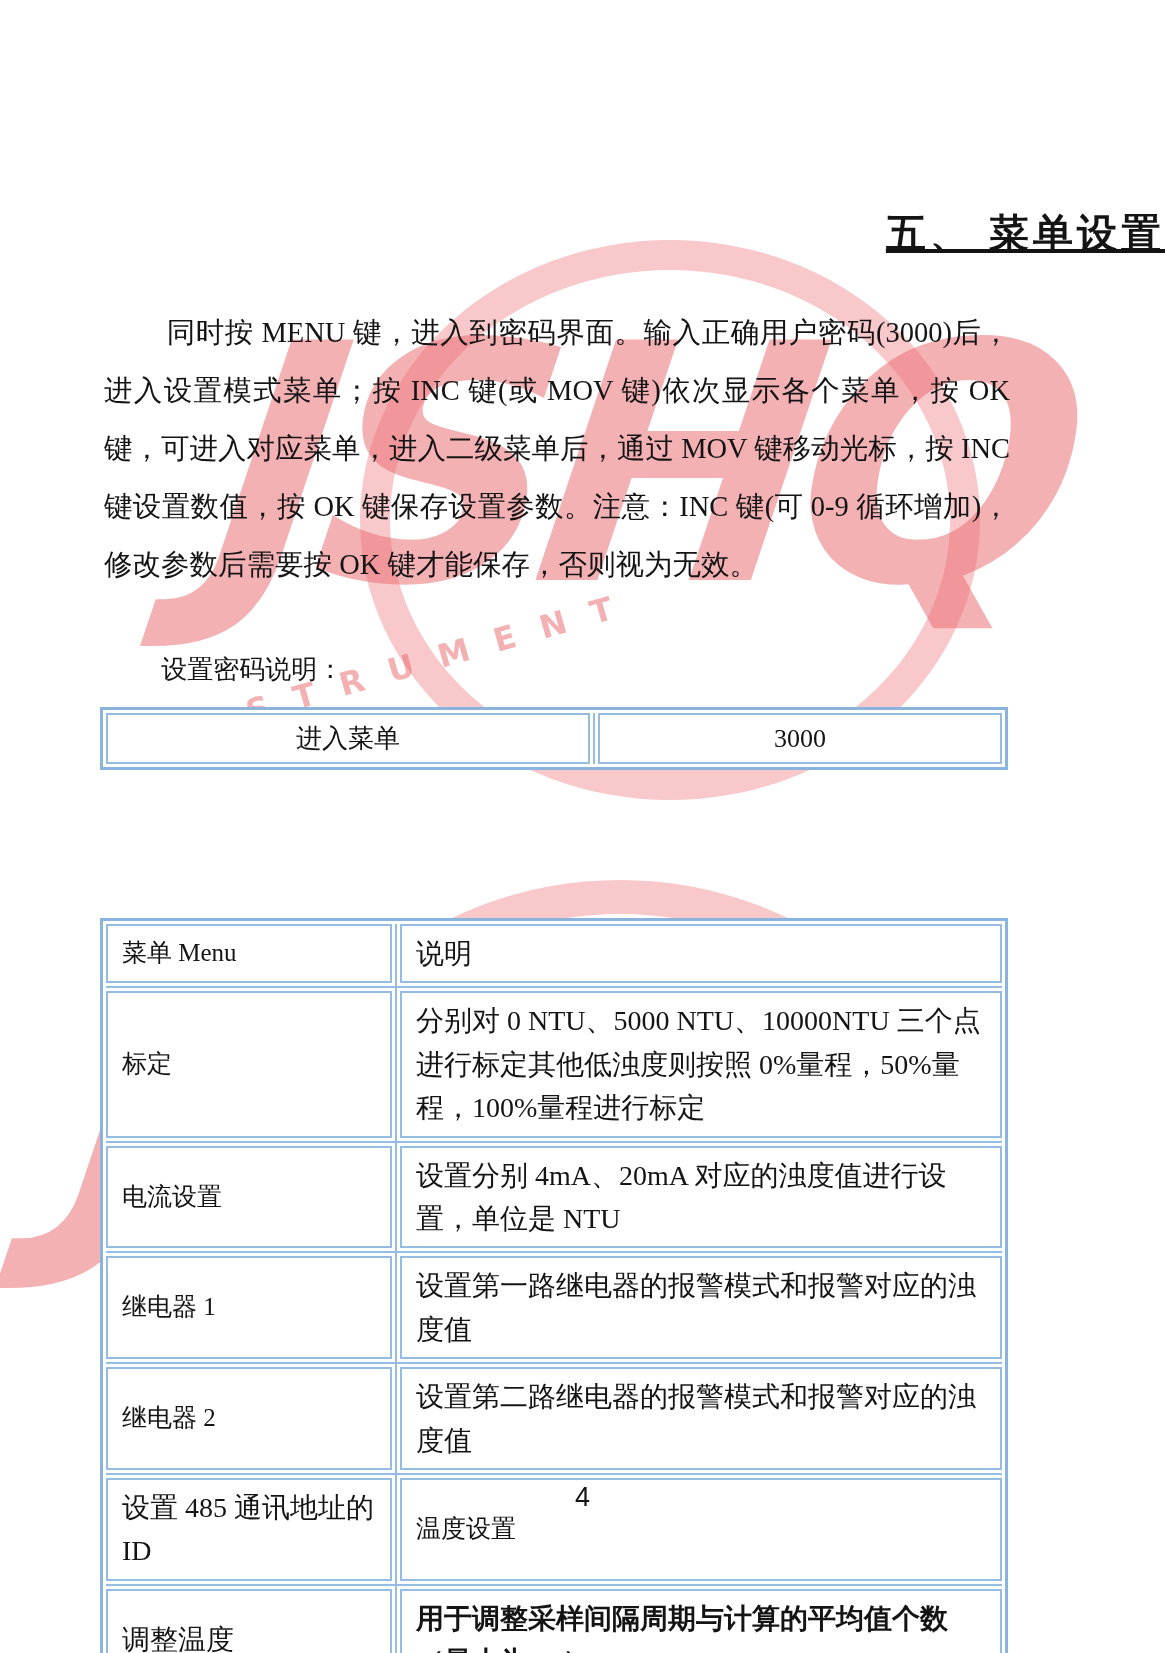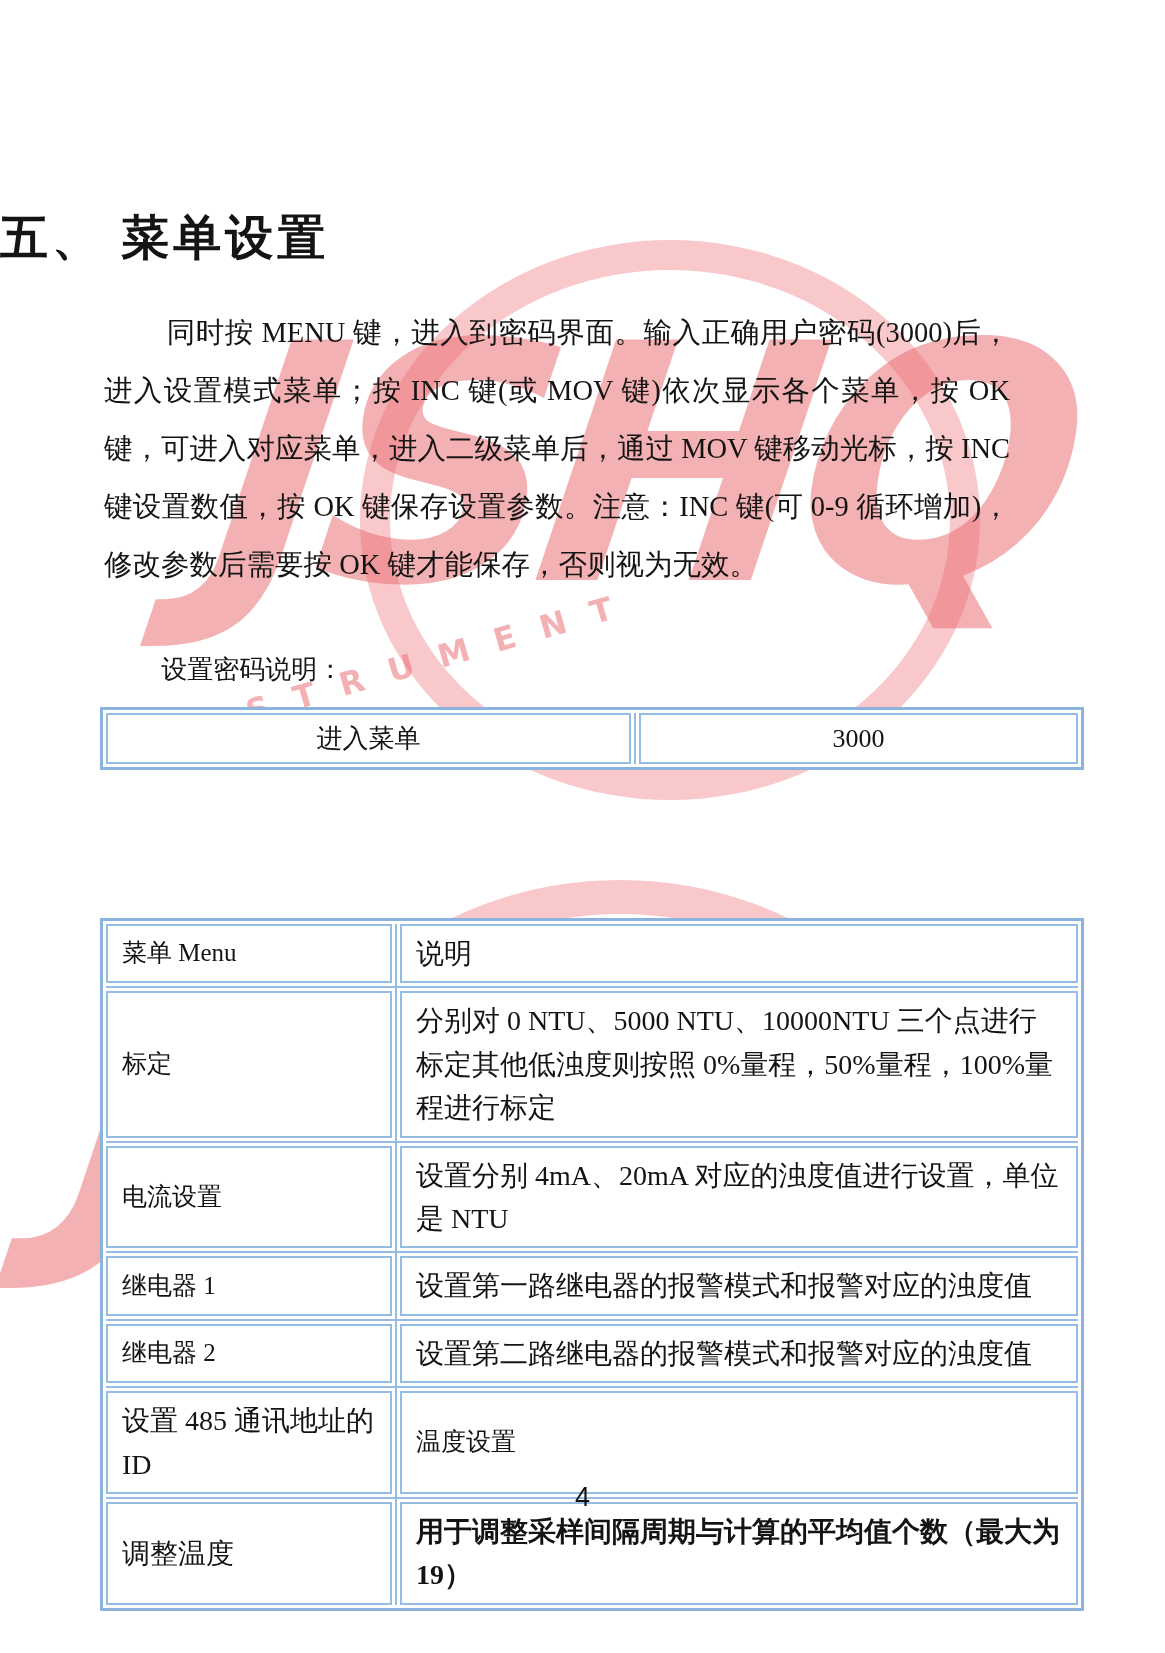--- a/index.html
+++ b/index.html
@@ -48,44 +48,44 @@
   .wm-upper .wm-sub{left:150px;top:350px;font-size:32px;letter-spacing:26px;transform:rotate(-16deg);}
   .wm-upper .wm-ring{left:360px;top:-60px;width:620px;height:560px;}
   .wm-lower .wm-word{left:20px;top:20px;font-size:350px;transform:skewX(-8deg);}
   .wm-lower .wm-sub{left:150px;top:320px;font-size:36px;letter-spacing:30px;transform:rotate(-17deg);}
   .wm-lower .wm-ring{left:200px;top:-40px;width:720px;height:660px;border-width:34px;}
 
   
   .content{position:relative;z-index:2;}
   .doc-title{
     position:absolute;top:206px;left:0;width:100%;
-    text-align:left;
+    text-align:right;
     font-family:"Liberation Sans","DejaVu Sans",sans-serif;
-    font-weight:700;font-size:48px;letter-spacing:4px;
+    font-weight:700;font-size:40px;letter-spacing:4px;text-decoration:underline;
   }
   .intro{
     position:absolute;top:304px;left:104px;width:906px;
     font-size:28.5px;line-height:58px;
     text-align:justify;text-align-last:left;
     text-indent:2.2em;
   }
   .pw-note{
     position:absolute;top:652px;left:104px;width:906px;
     font-size:26px;
     text-indent:2.2em;
   }
   .page-num{
     position:absolute;top:1482px;left:0;width:100%;
     text-align:center;font-size:27px;
     font-family:"Liberation Sans","DejaVu Sans",sans-serif;
   }
 
   
   .wtable{
-    position:absolute;left:100px;width:984px;
+    position:absolute;left:100px;width:908px;
     border:3px solid var(--blue-deep);
     background:#ffffff;
     padding:3px;
   }
   .grid{
     display:grid;
     gap:8px;
     background:var(--blue);
   }
   .cell{

